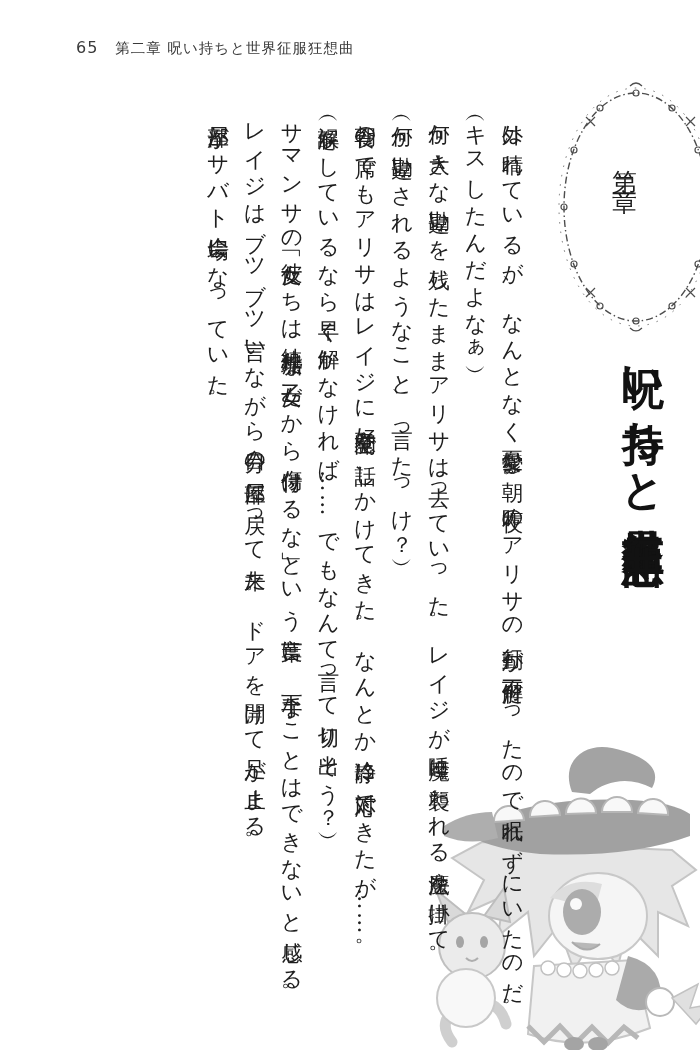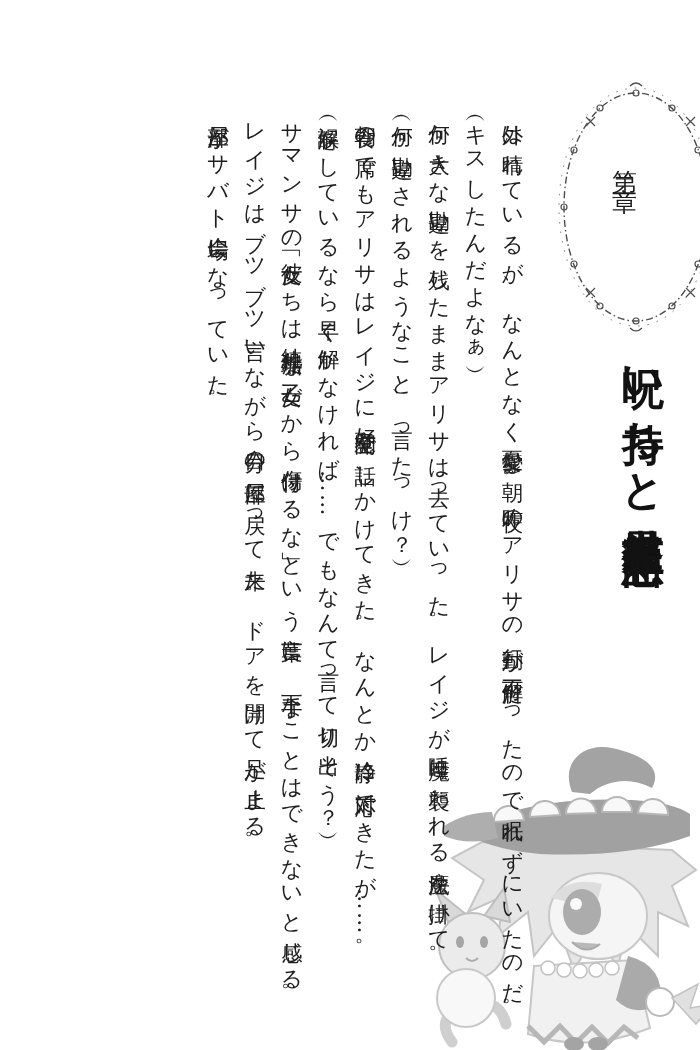--- a/index.html
+++ b/index.html
@@ -39,20 +39,24 @@
   }
   .body-text p { margin:0; text-indent:1em; }
 
   .illustration { position:absolute; right:0; bottom:0; width:278px; height:320px; z-index:1; }
 </style>
 </head>
 <body>
 
 <div class="page">
 
+  <div class="running-head">
+    <span class="page-num">65</span>
+    <span class="head-title">第二章 呪い持ちと世界征服狂想曲</span>
+  </div>
 
   <svg class="chapter-ornament" viewBox="0 0 158 250" xmlns="http://www.w3.org/2000/svg">
     <g fill="none" stroke="#4d4d4d">
       <ellipse cx="78" cy="125" rx="72" ry="114" stroke-width="1.4" stroke-dasharray="7 3 1.5 3"></ellipse>
       <ellipse cx="78" cy="125" rx="77" ry="119" stroke-width="0.9" stroke-dasharray="1.5 8" opacity="0.85"></ellipse>
       <g stroke-width="1.2">
         <circle cx="150" cy="125" r="3"></circle>
           <circle cx="140" cy="68" r="3"></circle>
         <circle cx="114" cy="26" r="3"></circle>
           <circle cx="78" cy="11" r="3"></circle>

